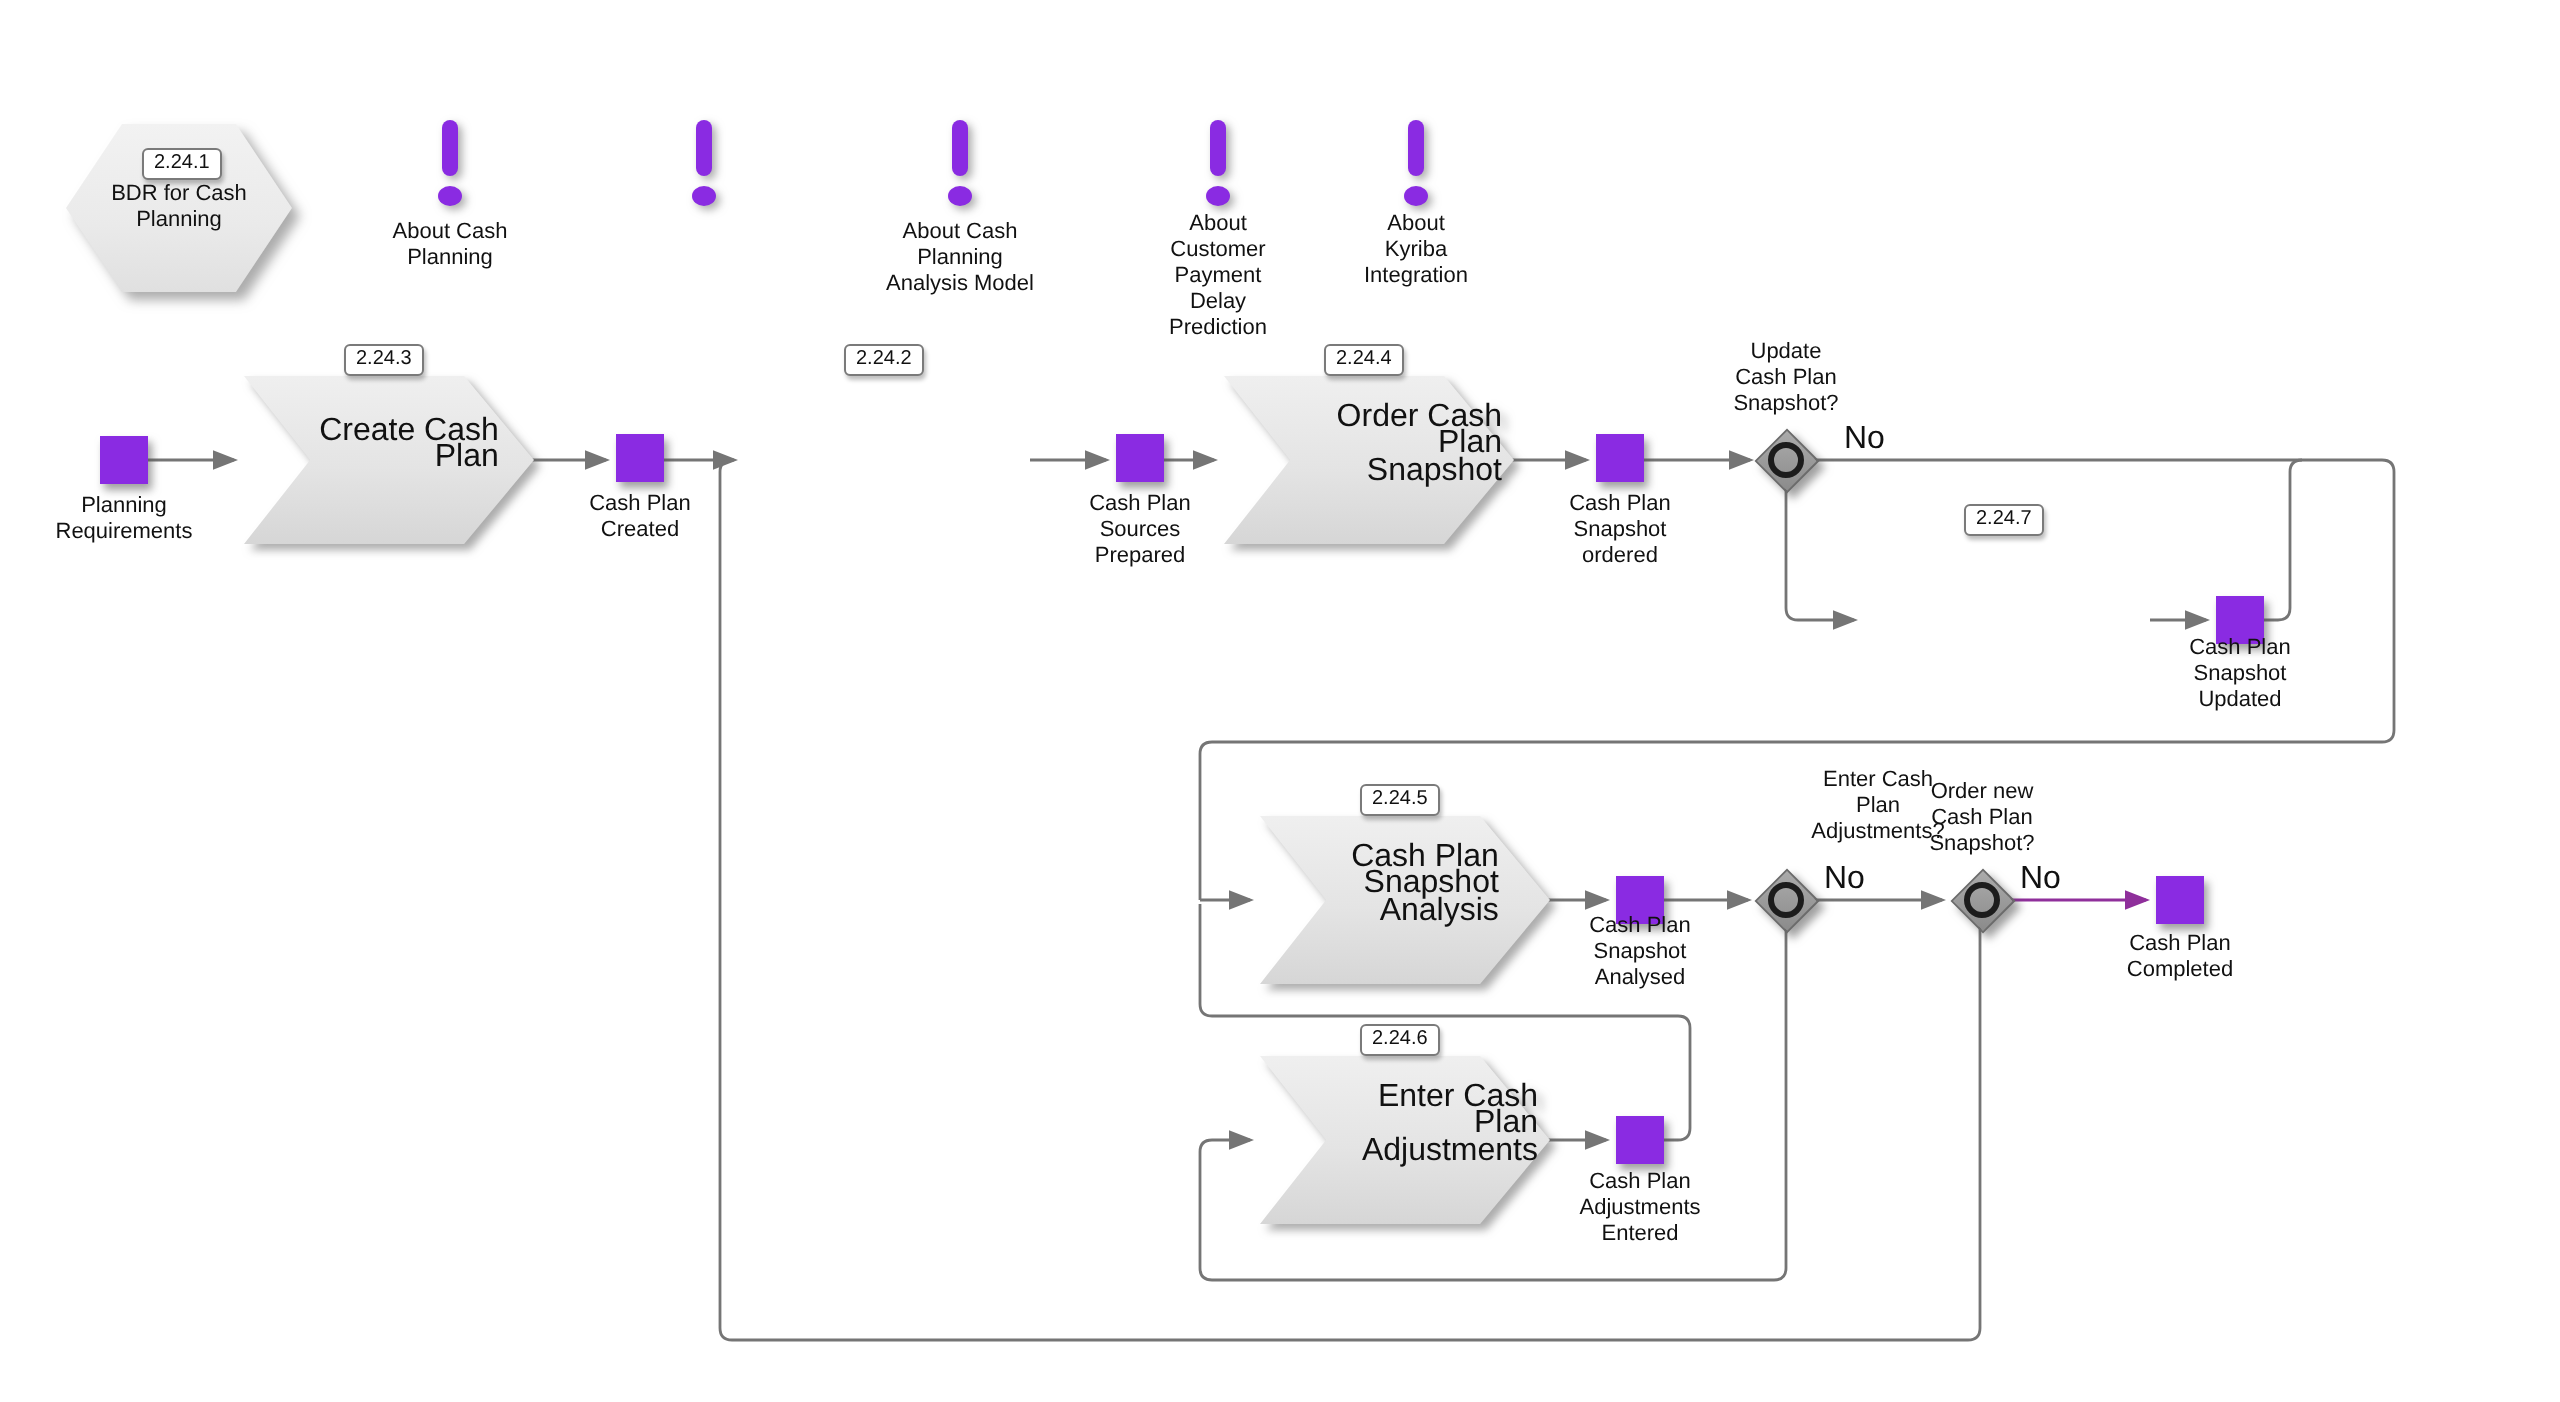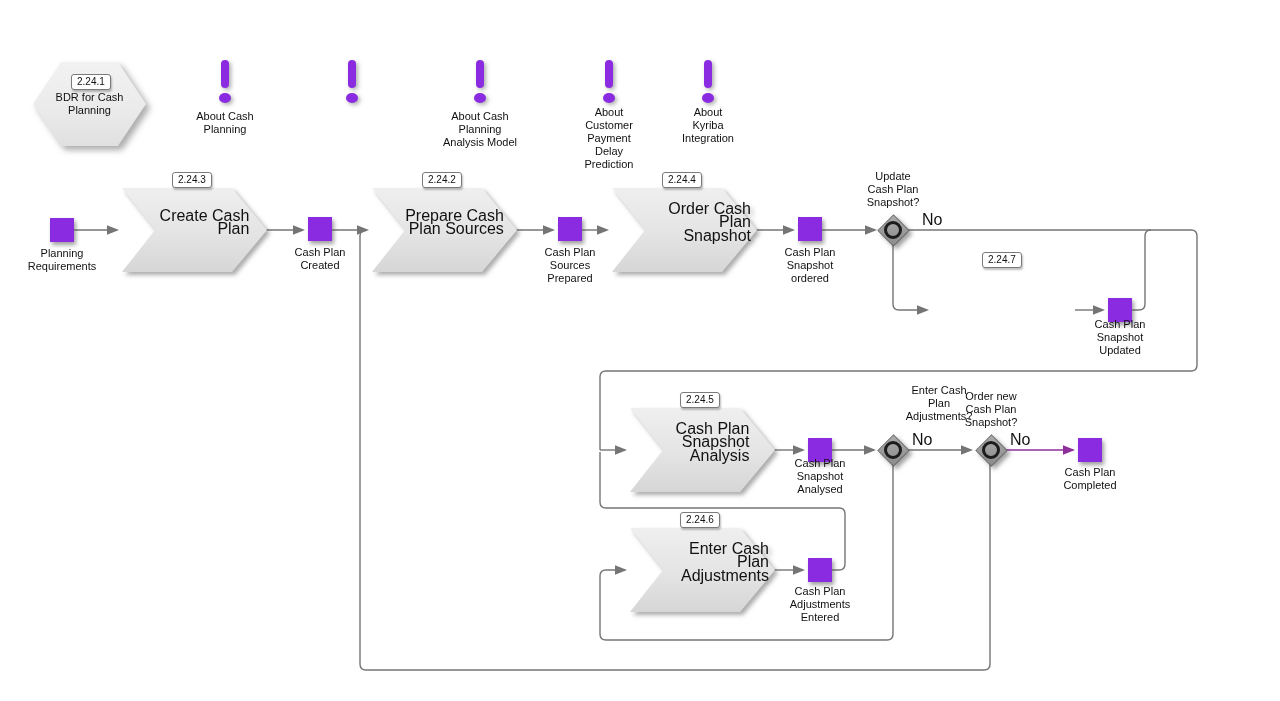--- a/index.html
+++ b/index.html
@@ -148,25 +148,20 @@
 Integration</div>
 
   <div class="badge" style="left:172px;top:172px;">2.24.3</div>
   <div class="task" style="left:122px;top:188px;">
     <div class="shape"></div>
     <div class="task-lbl">Create Cash
 Plan</div>
   </div>
 
   <div class="badge" style="left:422px;top:172px;">2.24.2</div>
-  <div class="task" style="left:372px;top:188px;">
-    <div class="shape"></div>
-    <div class="task-lbl">Prepare Cash
-Plan Sources</div>
-  </div>
 
   <div class="badge" style="left:662px;top:172px;">2.24.4</div>
   <div class="task" style="left:612px;top:188px;">
     <div class="shape"></div>
     <div class="task-lbl">Order Cash Plan
 Snapshot</div>
   </div>
 
   <div class="badge" style="left:982px;top:252px;">2.24.7</div>
 

